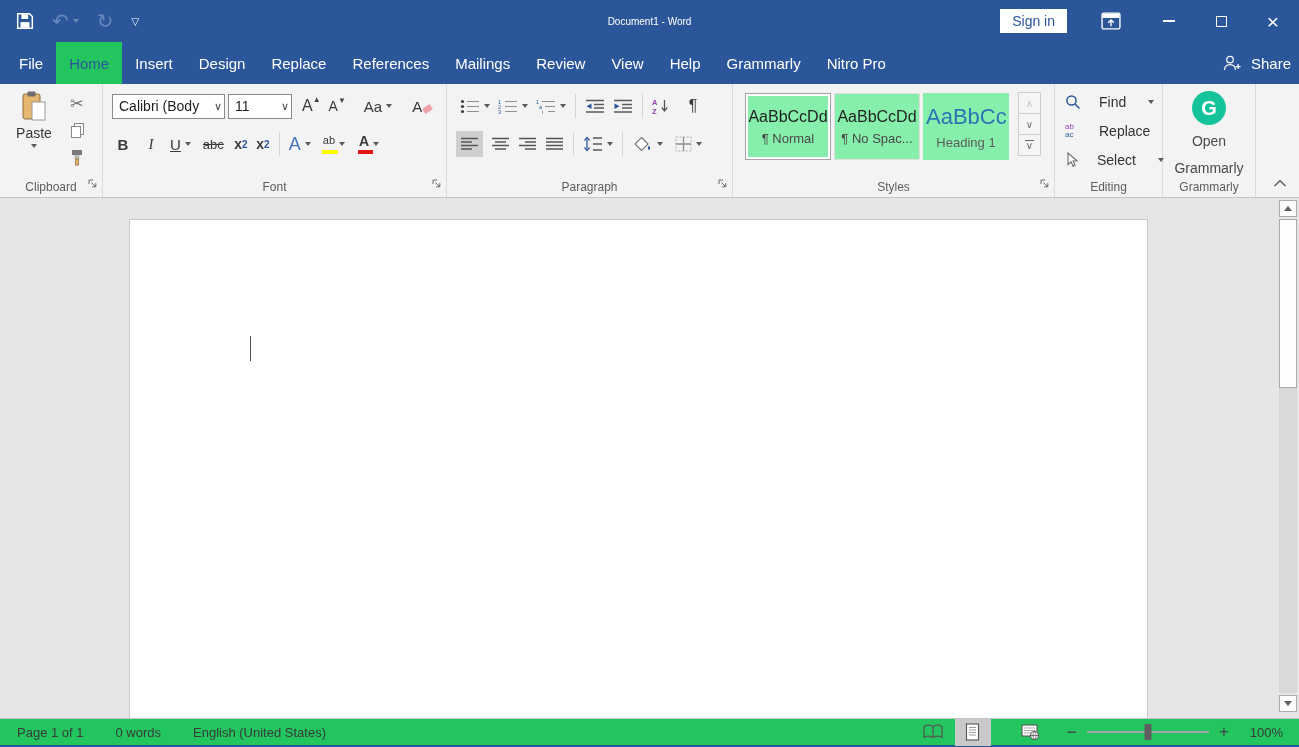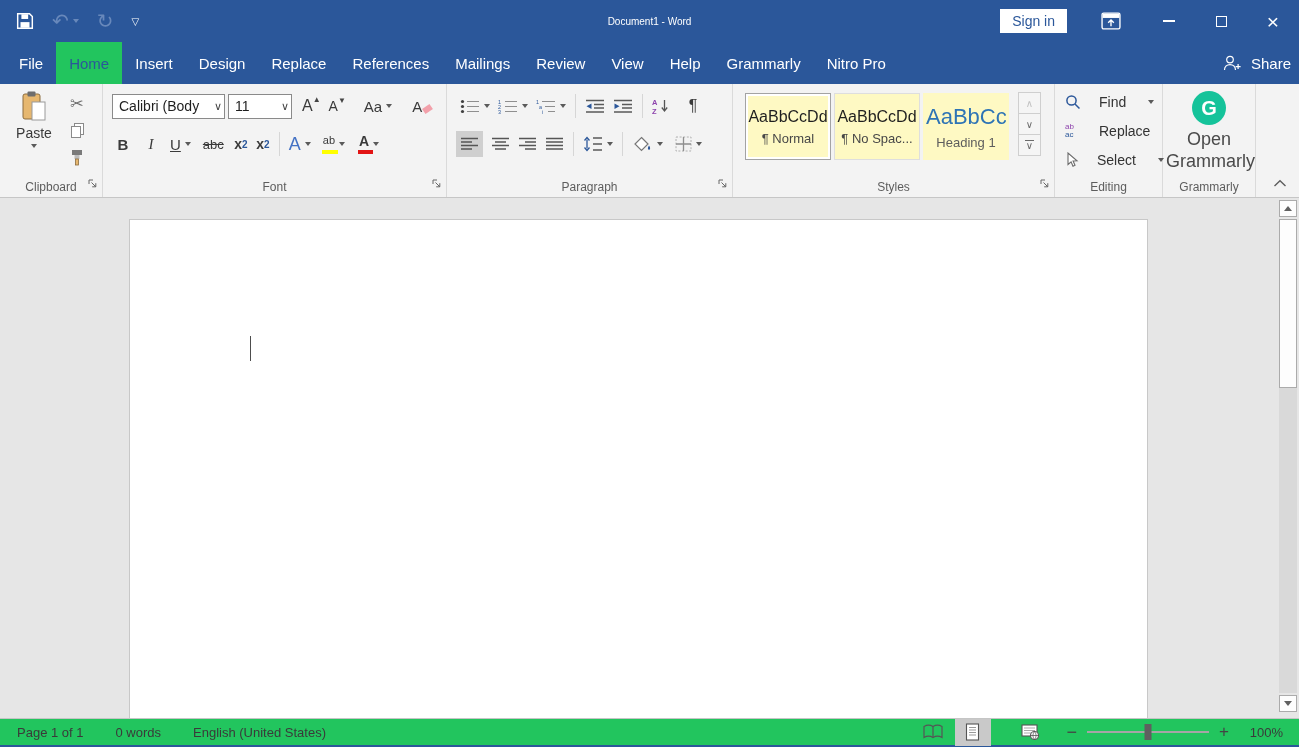--- a/index.html
+++ b/index.html
@@ -45,36 +45,36 @@
   .bluedigit { color:#2b579a; font-size:10px; }
   .colorbar { position:absolute; left:4px; right:4px; bottom:3px; height:4px; }
 
   
   .paste-btn { position:absolute; left:9px; top:6px; width:50px; height:86px; display:flex; flex-direction:column; align-items:center; cursor:pointer; }
   .paste-label { font-size:14px; color:#3a3a3a; margin-top:3px; }
   .mini { position:absolute; left:62px; width:30px; height:25px; display:flex; align-items:center; justify-content:center; cursor:pointer; }
   .cut-glyph { font-size:16px; color:#6e6e6e; }
 
   
-  .stylecard { position:absolute; top:9px; width:86px; height:67px; display:flex; flex-direction:column; align-items:center; justify-content:center; gap:5px; cursor:pointer; background:#fef9c3; }
+  .stylecard { position:absolute; top:9px; width:86px; height:67px; display:flex; flex-direction:column; align-items:center; justify-content:center; gap:5px; cursor:pointer; background:#86efac; }
   .stylecard.selected { border:1px solid #a3a3a3; box-shadow: inset 0 0 0 2px #ffffff; }
   .stylecard.bordered { border:1px solid #dedede; }
   .preview { font-size:16px; color:#1f1f1f; white-space:nowrap; max-width:80px; overflow:hidden; }
   .preview.heading { font-size:22px; color:#2e74b5; }
   .stylename { font-size:13px; color:#474747; white-space:nowrap; }
   .stylename.muted { color:#5d5d5d; }
   .stylescroll { position:absolute; left:285px; top:9px; width:23px; }
   .sbtn { height:22px; background:#f5f5f5; border:1px solid #cfcfcf; display:flex; align-items:center; justify-content:center; color:#6a6a6a; font-size:10px; margin-top:-1px; cursor:pointer; }
   .sbtn.dim { color:#c2c2c2; }
   .sbtn .morebar { position:absolute; width:9px; height:1.5px; background:#6a6a6a; margin-top:-9px; }
 
   
   .edrow { position:absolute; left:10px; display:flex; align-items:center; gap:18px; font-size:14px; color:#333; cursor:pointer; }
   .gcirc { width:34px; height:34px; border-radius:50%; background:#15c39a; color:#fff; font-size:20px; font-weight:bold; display:flex; align-items:center; justify-content:center; margin:7px auto 3px auto; }
-  .gtext { text-align:center; font-size:18px; color:#4a4a4a; line-height:22px; width:86px; margin:0 auto; }
+  .gtext { text-align:center; font-size:14px; color:#4a4a4a; line-height:27px; width:86px; margin:0 auto; }
   .open-grammarly { cursor:pointer; }
   .collapse-btn { position:absolute; right:12px; bottom:5px; cursor:pointer; color:#5d5d5d; }
 
   
   .docarea { position:relative; height:520px; background:#e6e6e6; overflow:hidden; }
   .page { position:absolute; left:129px; top:21px; width:1019px; height:500px; background:#fff; border:1px solid #c8c8c8; border-bottom:none; }
   .cursor-caret { position:absolute; left:120px; top:116px; width:1px; height:25px; background:#4d4d4d; }
   .vscroll { position:absolute; right:0; top:0; width:22px; height:520px; }
   .sb-box { position:absolute; left:2px; width:18px; background:#fdfdfd; border:1px solid #ababab; display:flex; align-items:center; justify-content:center; cursor:pointer; }
   .tri-up { width:0; height:0; border-left:4px solid transparent; border-right:4px solid transparent; border-bottom:5px solid #606060; }

